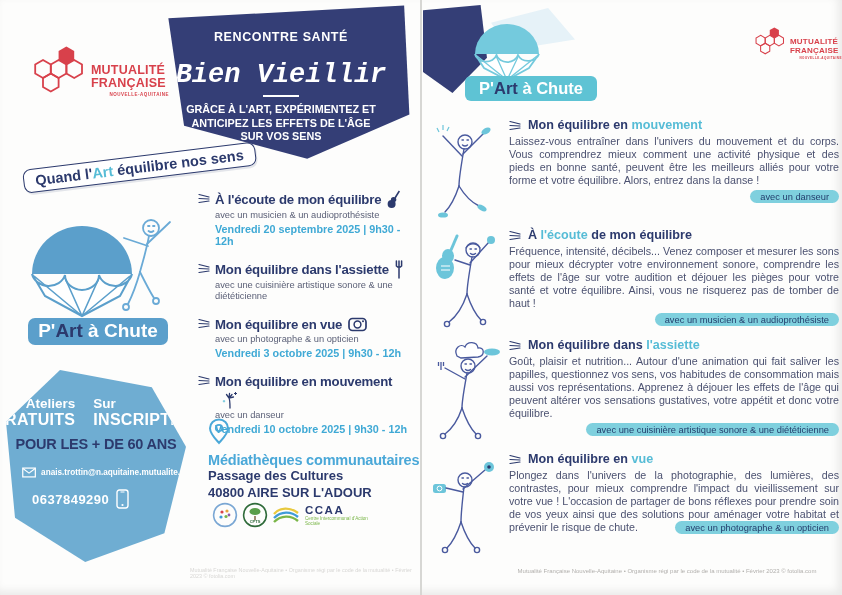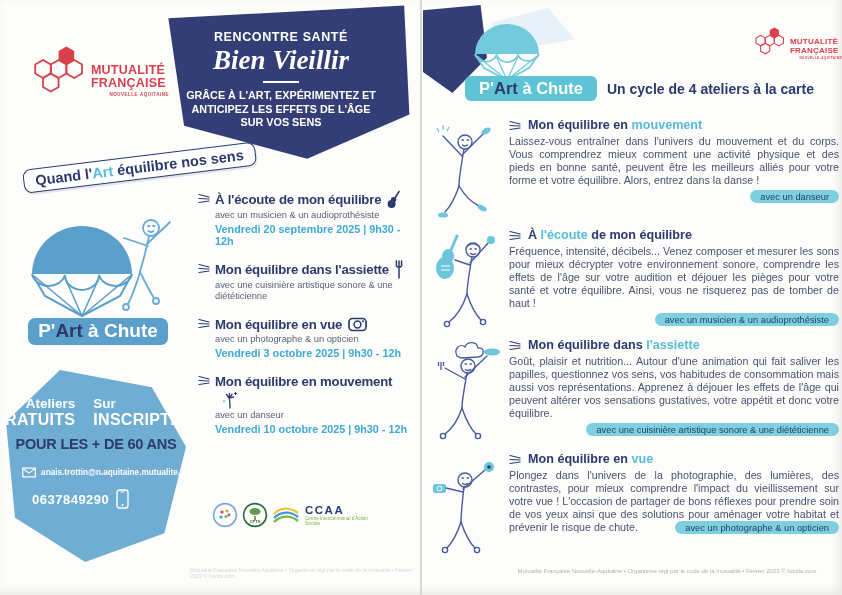--- a/index.html
+++ b/index.html
@@ -18,21 +18,21 @@
   .mf-region{color:#d8414b;font-weight:bold;font-size:4.5px;letter-spacing:.5px;margin-top:2px;align-self:flex-end;}
   .mf-logo--small .mf-name{font-size:8px;line-height:8.5px;width:52px;margin-top:14px;}
   .mf-logo--small .mf-region{font-size:3px;margin-top:1px;}
   .mf-logo--small{left:332px;top:24px;}
 
   
   .banner{position:absolute;left:150px;top:4px;width:262px;height:158px;background:#343e76;
           clip-path:polygon(7% 9%,97% 1%,99% 70%,60% 98%,13% 77%);color:#fff;text-align:center;
           box-sizing:border-box;padding-top:26px;}
   .banner-kicker{font-size:12.5px;font-weight:bold;letter-spacing:.6px;}
-  .banner-script{font-family:Liberation Serif, serif;font-style:italic;font-weight:bold;font-size:27px;margin-top:1px;}
+  .banner-script{font-family:Liberation Mono, monospace;font-style:italic;font-weight:bold;font-size:27px;margin-top:16px;}
   .banner-rule{width:36px;height:2px;background:#fff;margin:5px auto 6px;}
   .banner-sub{font-size:10.8px;font-weight:bold;line-height:13.5px;width:190px;margin:0 auto;}
 
   
   .tagline{position:absolute;left:22px;top:170px;transform:rotate(-7deg);transform-origin:left top;
            background:#fff;border:1.6px solid #2c3a6d;border-radius:8px;padding:3px 11px;
            font-size:14.5px;font-weight:bold;color:#2c3a6d;white-space:nowrap;box-shadow:1px 2px 0 rgba(44,58,109,.12);}
   .accent{color:#56bcd6;}
 
   
@@ -219,20 +219,29 @@
       <div class="offer-phone">
         <span>0637849290</span>
         <svg width="13" height="20" viewBox="0 0 13 20">
             <rect x="1" y="1" width="11" height="18" rx="2.4" fill="none" stroke="#ffffff" stroke-width="1.4"></rect>
             <path d="M4.5 3 h4" stroke="#ffffff" stroke-width="1"></path>
             <circle cx="6.5" cy="16" r="1.1" fill="#ffffff"></circle>
           </svg>
       </div>
     </div>
 
+    <div class="venue">
+      <svg width="22" height="27" viewBox="0 0 22 27">
+          <path d="M11 1.5 C16 1.5 20 5.5 20 10.2 C20 16 13 22.5 11 25 C9 22.5 2 16 2 10.2 C2 5.5 6 1.5 11 1.5 Z" fill="none" stroke="#4aa8d8" stroke-width="2"></path>
+          <circle cx="11" cy="10" r="3.2" fill="none" stroke="#4aa8d8" stroke-width="1.8"></circle>
+        </svg>
+      <div class="venue-name">Médiathèques communautaires</div>
+      <div class="venue-addr">Passage des Cultures</div>
+      <div class="venue-addr">40800 AIRE SUR L'ADOUR</div>
+    </div>
 
     <div class="partners">
       <svg width="26" height="26" viewBox="0 0 26 26">
         <circle cx="13" cy="13" r="11.4" fill="none" stroke="#7aa7d4" stroke-width="1.6"></circle>
         <circle cx="10" cy="10" r="1.6" fill="#d8414b"></circle>
           <circle cx="15" cy="9" r="1.6" fill="#e8a33d"></circle>
         <circle cx="9" cy="15" r="1.6" fill="#3f9bd8"></circle>
           <circle cx="14" cy="14.5" r="1.6" fill="#7ab648"></circle>
         <circle cx="17" cy="13" r="1.4" fill="#8e5ba6"></circle>
       </svg>
@@ -263,21 +272,20 @@
     <div class="corner"></div>
     <div class="backdrop"></div>
 
     <svg class="chute-small" width="88" height="68" viewBox="0 0 88 68">
       <path d="M8 40 A32 30 0 0 1 72 40 Z" fill="#74cadd"></path>
       <path d="M8 40 A11 9 0 0 0 29.5 41 A11 9 0 0 0 51 41 A11 9 0 0 0 72 40 L62 54 L40 66 L17 54 Z" fill="#ffffff" stroke="#74cadd" stroke-width="1.8"></path>
       <path d="M10 42 L40 66 M29.5 43 L40 66 M51 43 L40 66 M70 42 L40 66" stroke="#74cadd" stroke-width="1.3" fill="none"></path>
     </svg>
 
     <div class="badge badge-right"><span class="b-p">P'</span><span class="b-art">Art</span><span> à Chute</span></div>
-    <div class="cycle">Un cycle de 4 ateliers à la carte</div>
 
     <div class="mf-logo mf-logo--small">
       <svg width="34" height="32" viewBox="0 0 58 52">
         <polygon points="36.4,4.5 44.2,9 44.2,18 36.4,22.5 28.6,18 28.6,9" fill="#d8414b"></polygon>
         <polygon points="13,18 20.8,22.5 20.8,31.5 13,36 5.2,31.5 5.2,22.5" fill="none" stroke="#d8414b" stroke-width="1.8"></polygon>
         <polygon points="28.6,18 36.4,22.5 36.4,31.5 28.6,36 20.8,31.5 20.8,22.5" fill="none" stroke="#d8414b" stroke-width="1.8"></polygon>
         <polygon points="44.2,18 52,22.5 52,31.5 44.2,36 36.4,31.5 36.4,22.5" fill="none" stroke="#d8414b" stroke-width="1.8"></polygon>
         <polygon points="20.8,31.5 28.6,36 28.6,45 20.8,49.5 13,45 13,36" fill="none" stroke="#d8414b" stroke-width="1.8"></polygon>
       </svg>
       <div class="mf-text">

